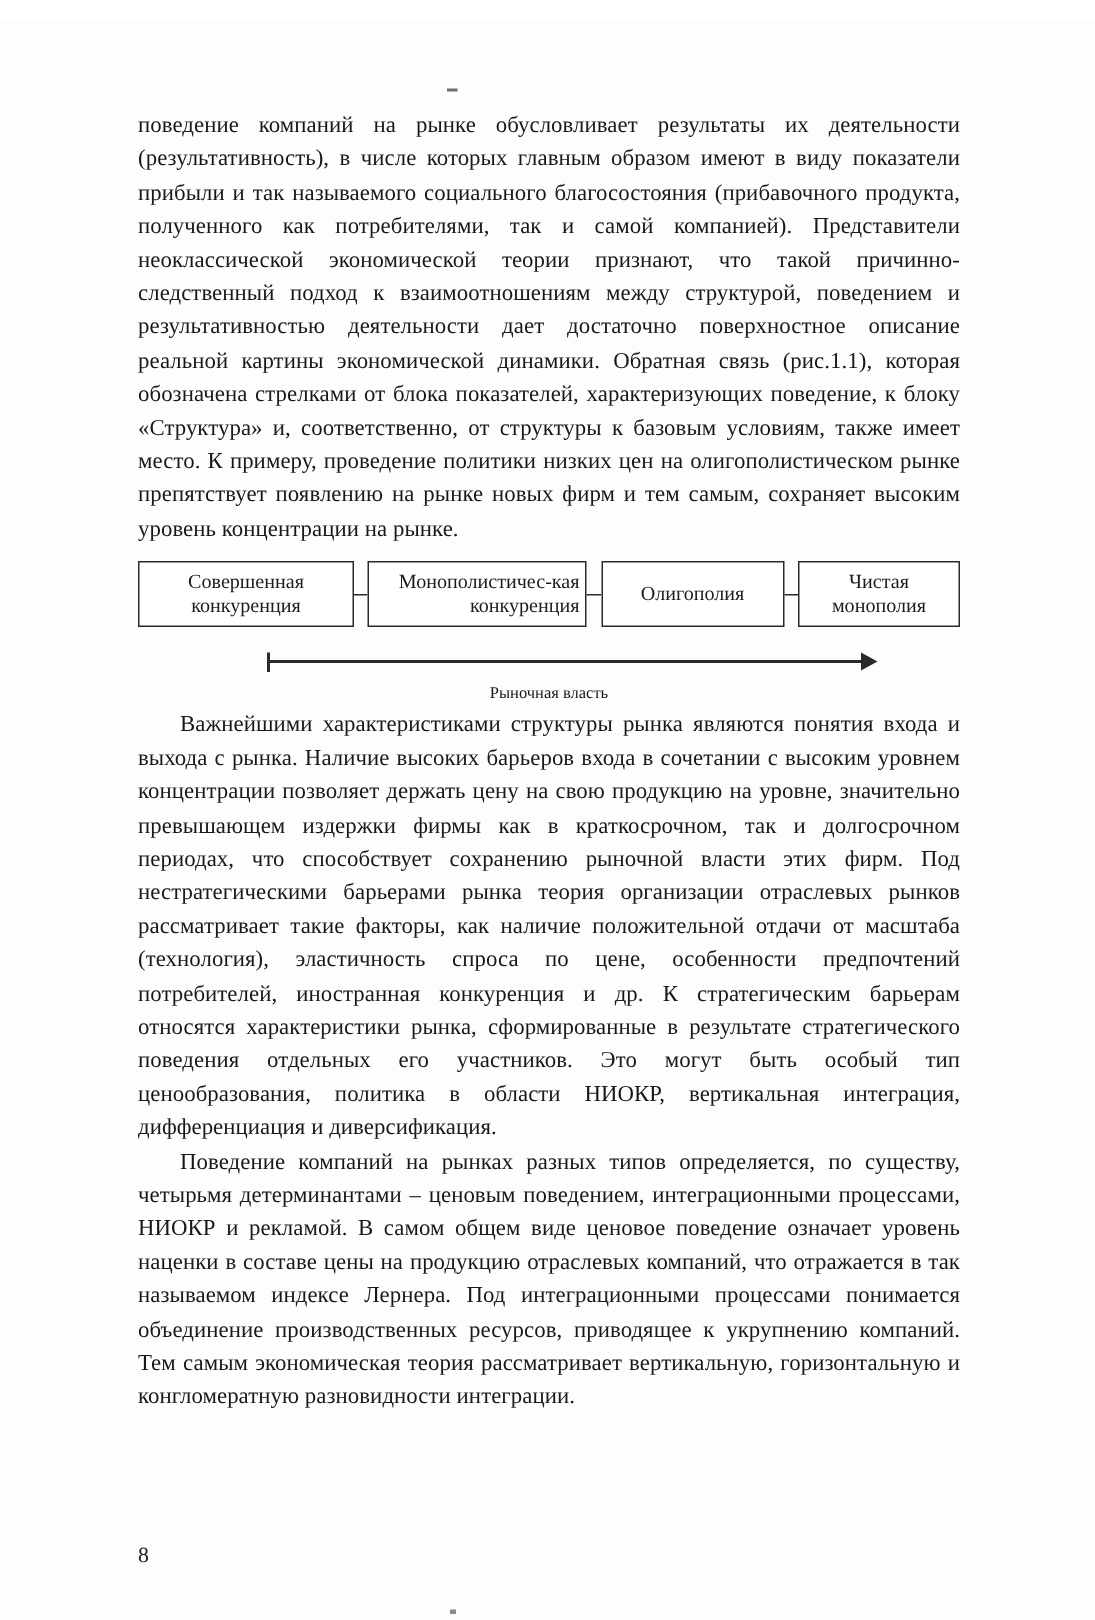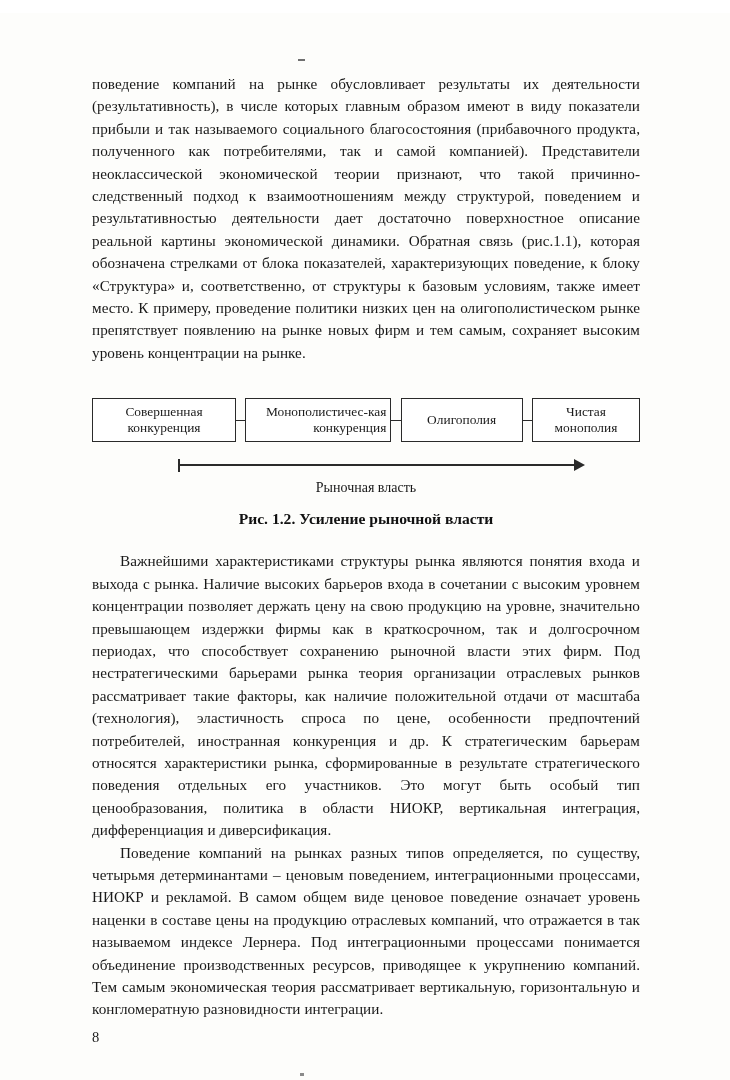--- a/index.html
+++ b/index.html
@@ -46,21 +46,21 @@
     letter-spacing: 0.05px;
   }
   p.body-par.indent {
     text-indent: 28px;
   }
   .gap-after {
     margin-bottom: 8px;
   }
   
   .figure {
-    margin-top: 34px;
+    margin-top: 10px;
     margin-bottom: 4px;
     width: 548px;
     position: relative;
   }
   .boxes-row {
     display: flex;
     align-items: stretch;
     justify-content: space-between;
     width: 548px;
   }
@@ -118,21 +118,21 @@
   .arrow-tail-left {
     position: absolute;
     left: 86px;
     top: 6.5px;
     width: 1.5px;
     height: 13px;
     background: #2a2a2a;
   }
   .arrow-caption {
     text-align: center;
-    font-size: 14px;
+    font-size: 11px;
     margin-top: 2px;
     color: #181818;
   }
   .fig-title {
     text-align: center;
     font-size: 15.6px;
     font-weight: bold;
     margin-top: 14px;
     margin-bottom: 22px;
     color: #111;
@@ -183,21 +183,20 @@
 
       <div class="arrow-wrap">
         <div class="arrow-tail-left"></div>
         <div class="arrow-line"></div>
         <div class="arrow-head-right"></div>
       </div>
 
       <div class="arrow-caption">Рыночная власть</div>
     </div>
 
-    <div class="fig-title">Рис. 1.2. Усиление рыночной власти</div>
 
     <p class="body-par indent gap-after">Важнейшими характеристиками структуры рынка являются понятия входа и выхода с рынка. Наличие высоких барьеров входа в сочетании с высоким уровнем концентрации позволяет держать цену на свою продукцию на уровне, значительно превышающем издержки фирмы как в краткосрочном, так и долгосрочном периодах, что способствует сохранению рыночной власти этих фирм. Под нестратегическими барьерами рынка теория организации отраслевых рынков рассматривает такие факторы, как наличие положительной отдачи от масштаба (технология), эластичность спроса по цене, особенности предпочтений потребителей, иностранная конкуренция и др. К стратегическим барьерам относятся характеристики рынка, сформированные в результате стратегического поведения отдельных его участников. Это могут быть особый тип ценообразования, политика в области НИОКР, вертикальная интеграция, дифференциация и диверсификация.</p>
 
     <p class="body-par indent">Поведение компаний на рынках разных типов определяется, по существу, четырьмя детерминантами – ценовым поведением, интеграционными процессами, НИОКР и рекламой. В самом общем виде ценовое поведение означает уровень наценки в составе цены на продукцию отраслевых компаний, что отражается в так называемом индексе Лернера. Под интеграционными процессами понимается объединение производственных ресурсов, приводящее к укрупнению компаний. Тем самым экономическая теория рассматривает вертикальную, горизонтальную и конгломератную разновидности интеграции.</p>
 
   </div>
 
   <div class="page-number">8</div>
   <div class="bottom-dot"></div>
 </div>

